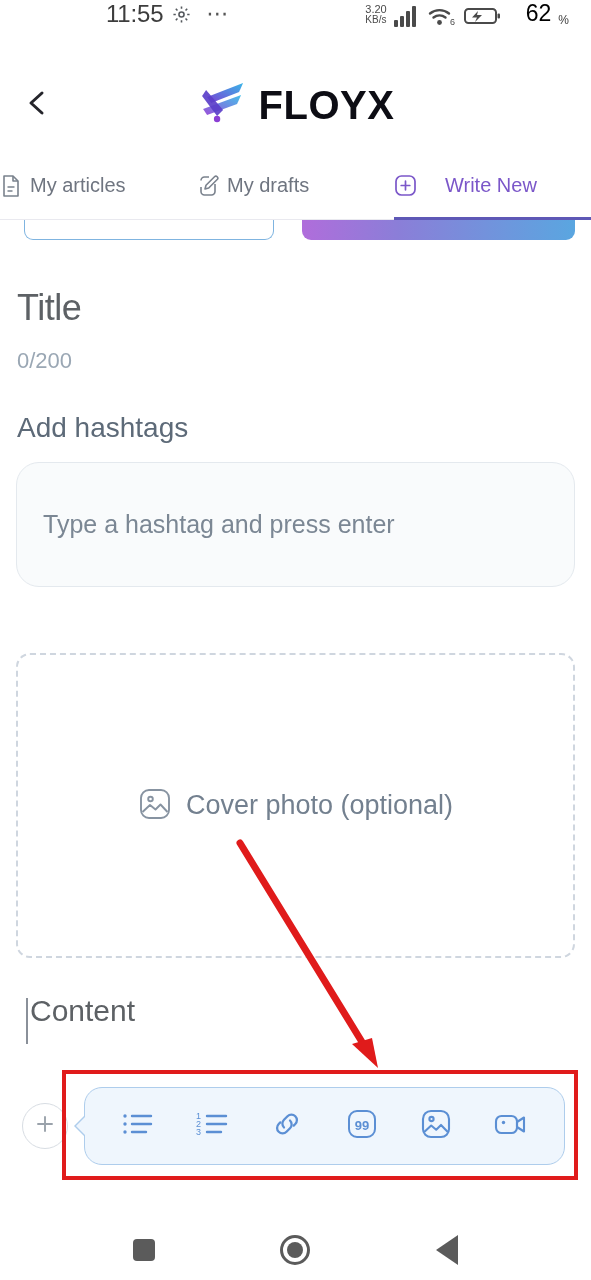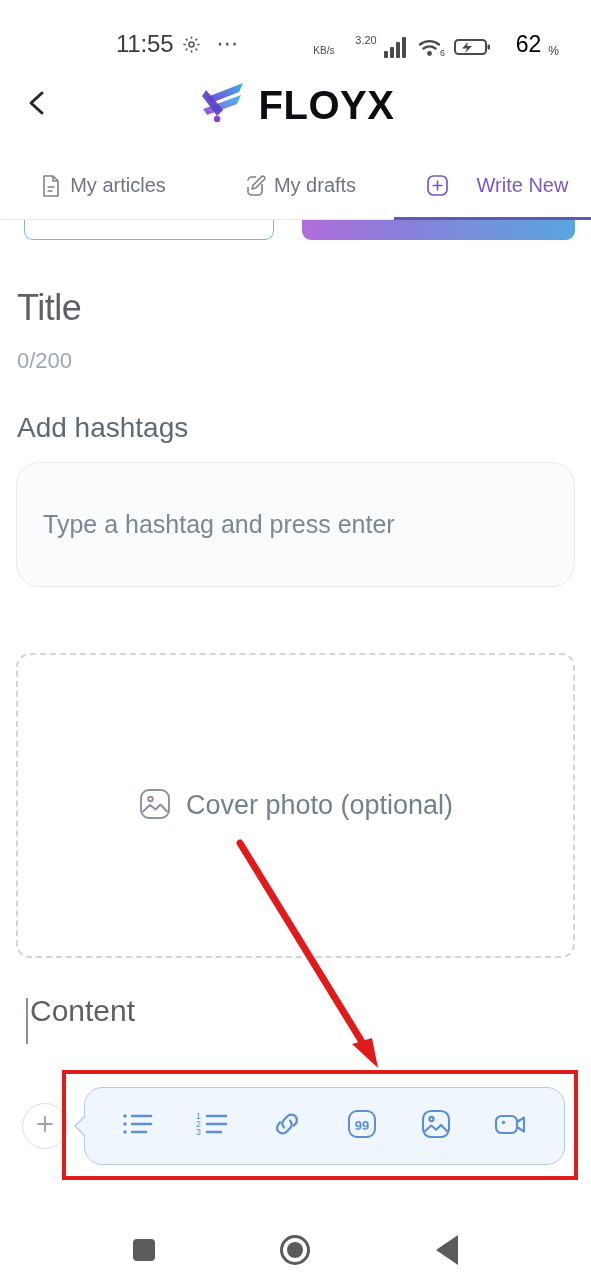--- a/index.html
+++ b/index.html
@@ -7,32 +7,32 @@
   body {
     font-family: "Liberation Sans", sans-serif;
     background:#ffffff;
     position:relative;
     overflow:hidden;
   }
 
   
   .statusbar{
     height:58px; width:100%;
-    display:flex; align-items:flex-end;
-    padding:0 32px;
+    display:flex; align-items:flex-start;
+    padding:0 22px;
     background:#ffffff;
     position:relative;
   }
   .sb-left{ display:flex; align-items:center; gap:9px; margin-left:84px; }
   .sb-time{ font-size:24px; color:#3d3d3d; letter-spacing:-0.2px; }
   .sb-gear{ width:19px; height:19px; display:block; }
   .sb-dots{ font-size:22px; color:#555; letter-spacing:2px; line-height:10px; margin-left:6px;}
   .sb-right{ margin-left:auto; display:flex; align-items:flex-end; gap:7px; }
   .sb-speed{ display:flex; flex-direction:column; align-items:flex-start; line-height:1.0; margin-bottom:2px;}
-  .sb-speed b{ font-size:11px; font-weight:400; color:#4a4a4a;margin-left:42px; }
+  .sb-speed b{ font-size:11px; font-weight:400; color:#4a4a4a; }
   .sb-speed i{ font-size:10px; font-style:normal; color:#4a4a4a; }
   .sb-ico{ display:block; }
   .sb-batt{ font-size:23px; color:#000000; margin-left:17px; }
   .sb-pct{ font-size:12px; color:#3d3d3d; }
 
   
   .appbar{
     height:94px; width:100%;
     display:flex; align-items:center;
     position:relative;
@@ -54,23 +54,23 @@
   }
 
   
   .tabbar{
     height:68px; width:100%;
     display:flex; align-items:stretch;
     border-bottom:1px solid #e9e9ef;
     background:#fff;
   }
   .tab{
-    flex:1; display:flex; align-items:center; justify-content:center;
+    flex:1; display:flex; align-items:center; 
     gap:8px; cursor:pointer; position:relative;
-    font-size:20px; color:#6f7580;padding-left:9px;
+    font-size:20px; color:#6f7580;
   }
   .tab.active{ color:#7b57c9;gap:28px; }
   .tab.active::after{
     content:""; position:absolute; left:0; right:0; bottom:-1px;
     height:3px; background:#5e58b6;
   }
   .tab svg{ display:block; }
 
   
   .content{

